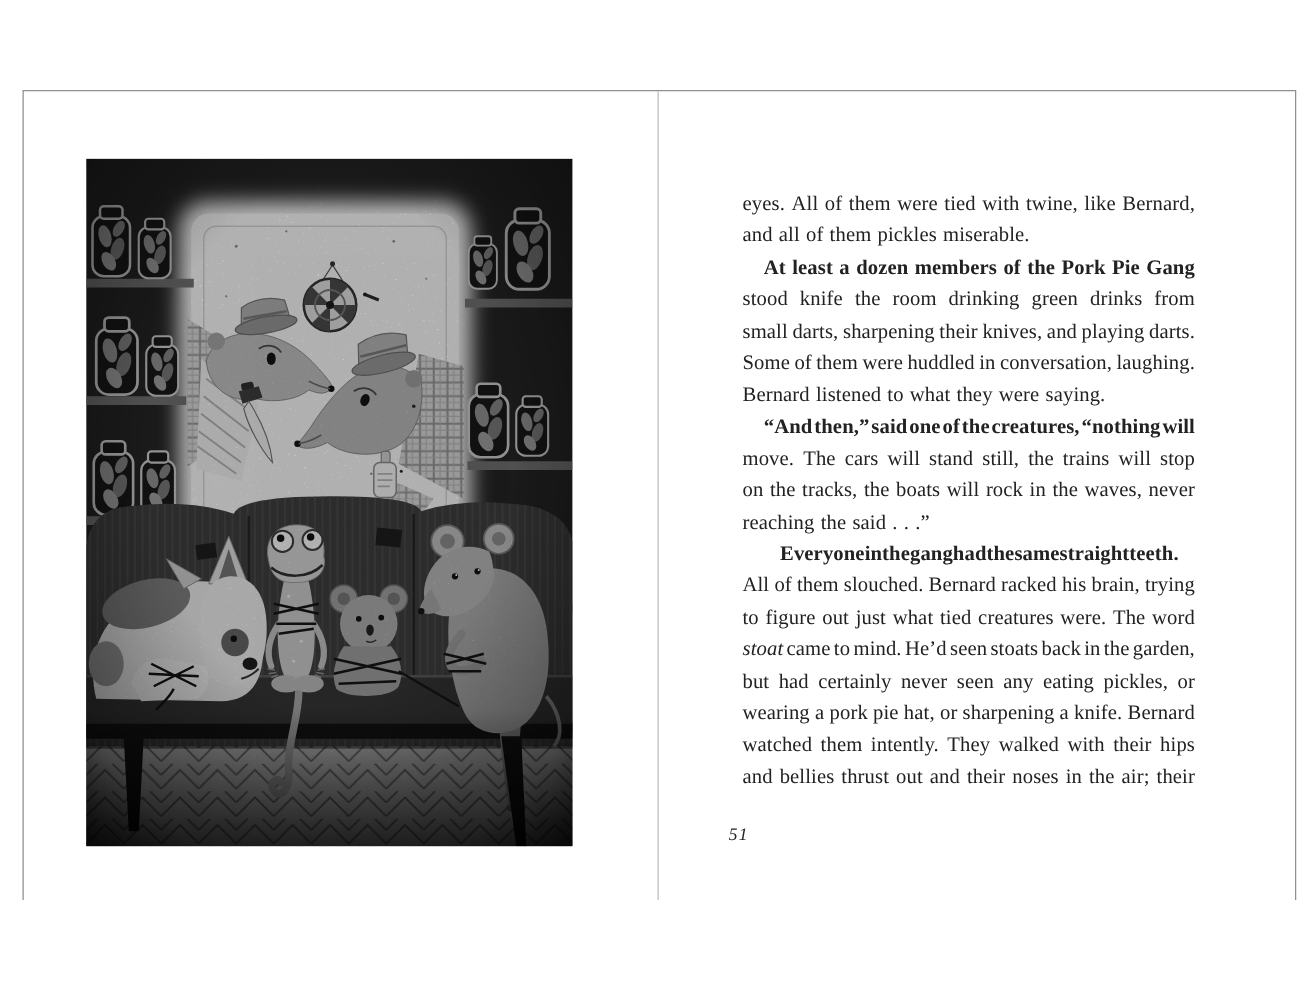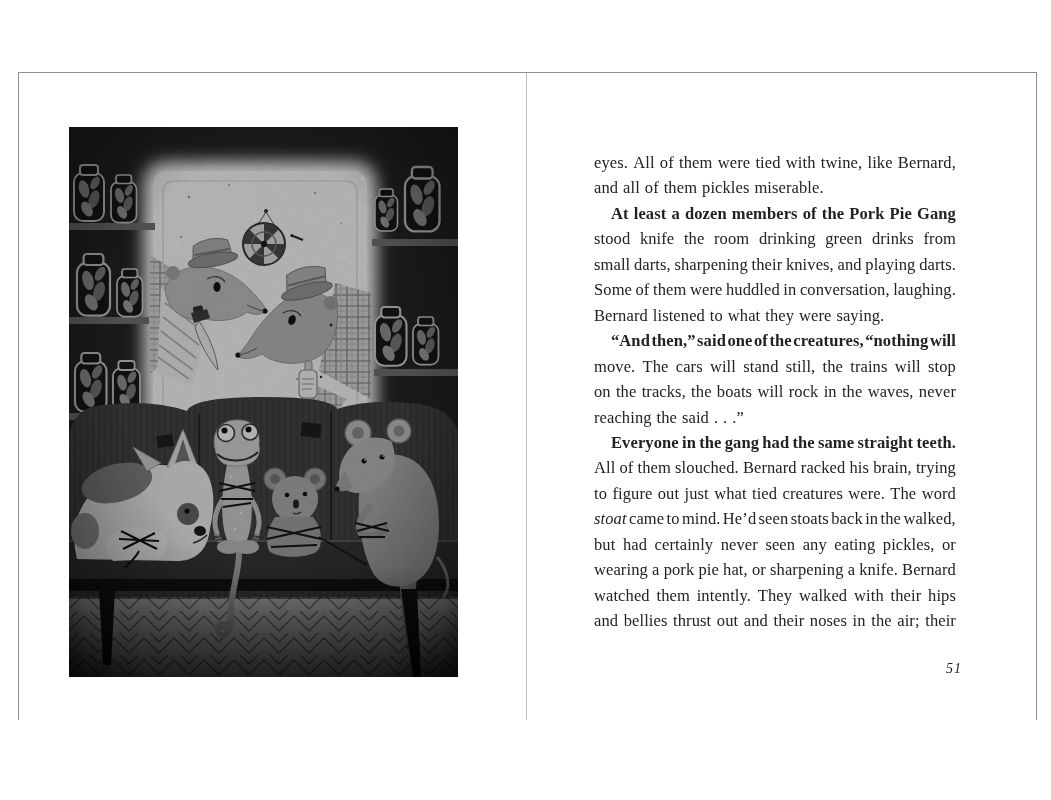--- a/index.html
+++ b/index.html
@@ -15,21 +15,21 @@
   .page.left{left:0;width:507px;}
   .page.right{left:508px;right:0;}
   .illus{position:absolute;left:50px;top:54px;width:389px;height:550px;display:block;}
   .textblock{position:absolute;left:67px;top:77px;width:362px;color:var(--ink);
              font-size:16.5px;line-height:25.45px;letter-spacing:0.1px;}
   .tline{display:flex;justify-content:space-between;align-items:baseline;width:100%;
          box-sizing:border-box;white-space:nowrap;}
   .tline.flush{justify-content:flex-start;gap:0.30em;}
   .tline.indent{padding-left:17px;font-weight:bold;}
   .tline i{font-style:italic;text-align:right;}
-  .pagenum{position:absolute;left:73px;top:588px;width:362px;text-align:right;
+  .pagenum{position:absolute;left:56px;top:588px;width:362px;text-align:left;
            font-style:italic;font-size:14px;color:var(--ink);letter-spacing:1px;}
 </style>
 </head>
 <body>
 
 <div class="canvas">
   <div class="frame">
 
     <div class="page left">
       <svg class="illus" viewBox="0 0 389 550" role="img" aria-label="Black-and-white illustration: two stoats wearing pork pie hats face each other inside a bright window opening, a dartboard hanging between them; one holds a knife, the other a bottle; dark walls on both sides hold shelves of pickle jars; below, a dog, a wide-eyed gecko, a small koala and a rat sit tied with twine on a dark couch above a herringbone floor.">
@@ -399,21 +399,21 @@
             <span>never</span>
           </div>
           <div class="tline flush">
             <span>reaching</span>
             <span>the</span>
             <span>said</span>
             <span>.</span>
             <span>.</span>
             <span>.”</span>
           </div>
-          <div class="tline indent" style="padding-left: 17px;">
+          <div class="tline indent" style="padding-left: 17px; justify-content: center;">
             <span>Everyone</span>
             <span>in</span>
             <span>the</span>
             <span>gang</span>
             <span>had</span>
             <span>the</span>
             <span>same</span>
             <span>straight</span>
             <span>teeth.</span>
           </div>
@@ -444,21 +444,21 @@
             <i>stoat</i>
             <span>came</span>
             <span>to</span>
             <span>mind.</span>
             <span>He’d</span>
             <span>seen</span>
             <span>stoats</span>
             <span>back</span>
             <span>in</span>
             <span>the</span>
-            <span>walked,</span>
+            <span>garden,</span>
           </div>
           <div class="tline">
             <span>but</span>
             <span>had</span>
             <span>certainly</span>
             <span>never</span>
             <span>seen</span>
             <span>any</span>
             <span>eating</span>
             <span>pickles,</span>

